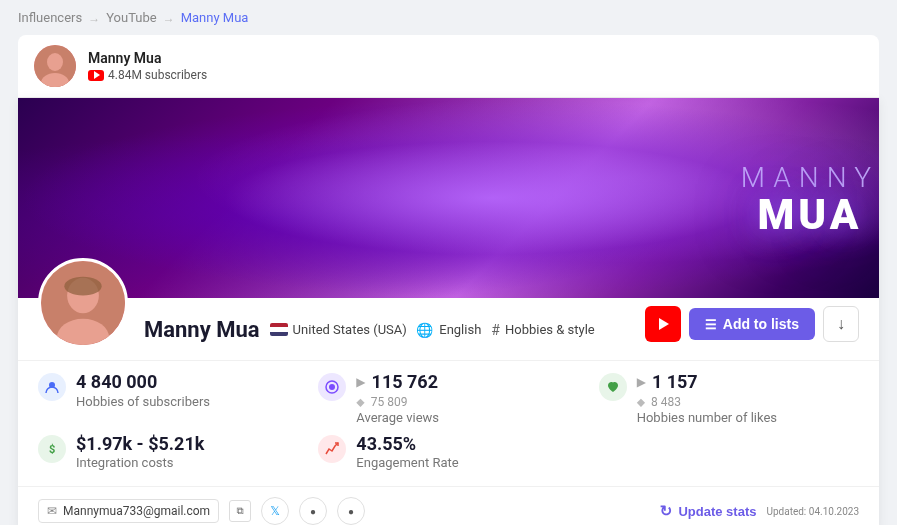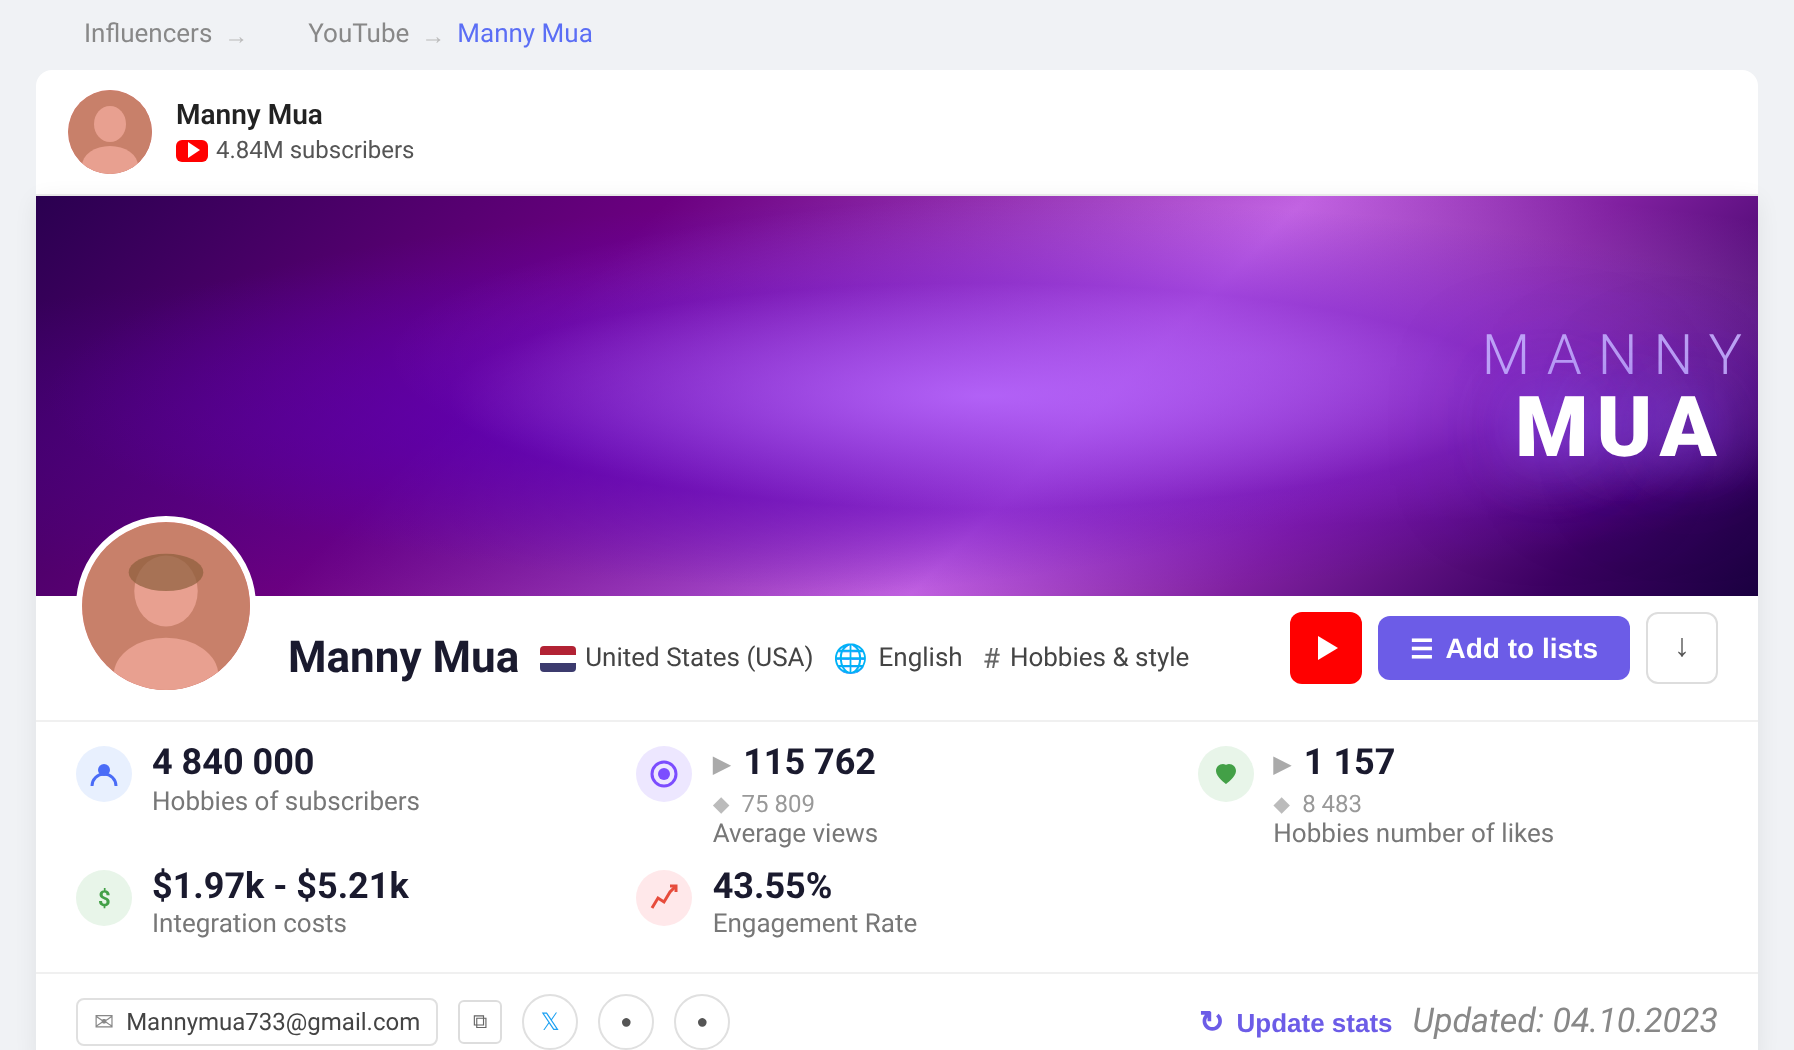--- a/index.html
+++ b/index.html
@@ -15,21 +15,20 @@
       padding: 10px 18px;
       font-size: 13px;
       color: #888;
       display: flex;
       align-items: center;
       gap: 6px;
     }
     .breadcrumb-bar .crumb-link {
       color: #888;
       text-decoration: none;
-      margin-left: 24px;
     }
     .breadcrumb-bar .crumb-active {
       color: #5b6ef5;
     }
     .breadcrumb-bar .arrow { color: #bbb; font-size: 12px; }
 
     
     .header-card {
       background: #fff;
       margin: 0 18px 0 18px;
@@ -296,23 +295,22 @@
     .update-stats-btn {
       display: flex; align-items: center; gap: 6px;
       background: none;
       border: none;
       cursor: pointer;
       color: #6c5ce7;
       font-size: 13px;
       font-weight: 600;
     }
     .updated-text {
-      font-size: 17px;
+      font-size: 10px;
       color: #888;
-      font-style: italic;
     }
 
     .list-icon { font-size: 13px; }
   </style>
 </head>
 <body>
 
 <div class="breadcrumb-bar">
   <a class="crumb-link">Influencers</a>
   <span class="arrow">→</span>

